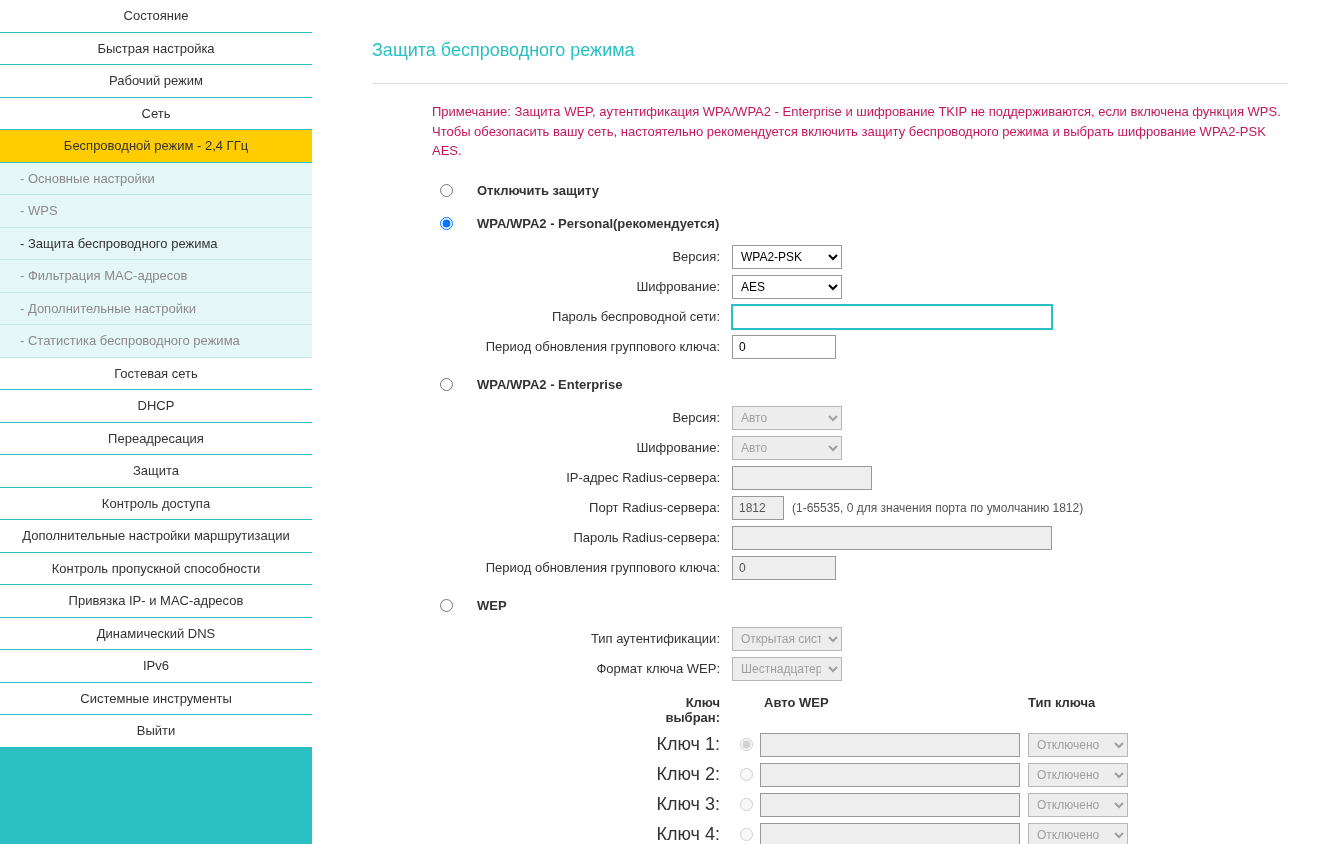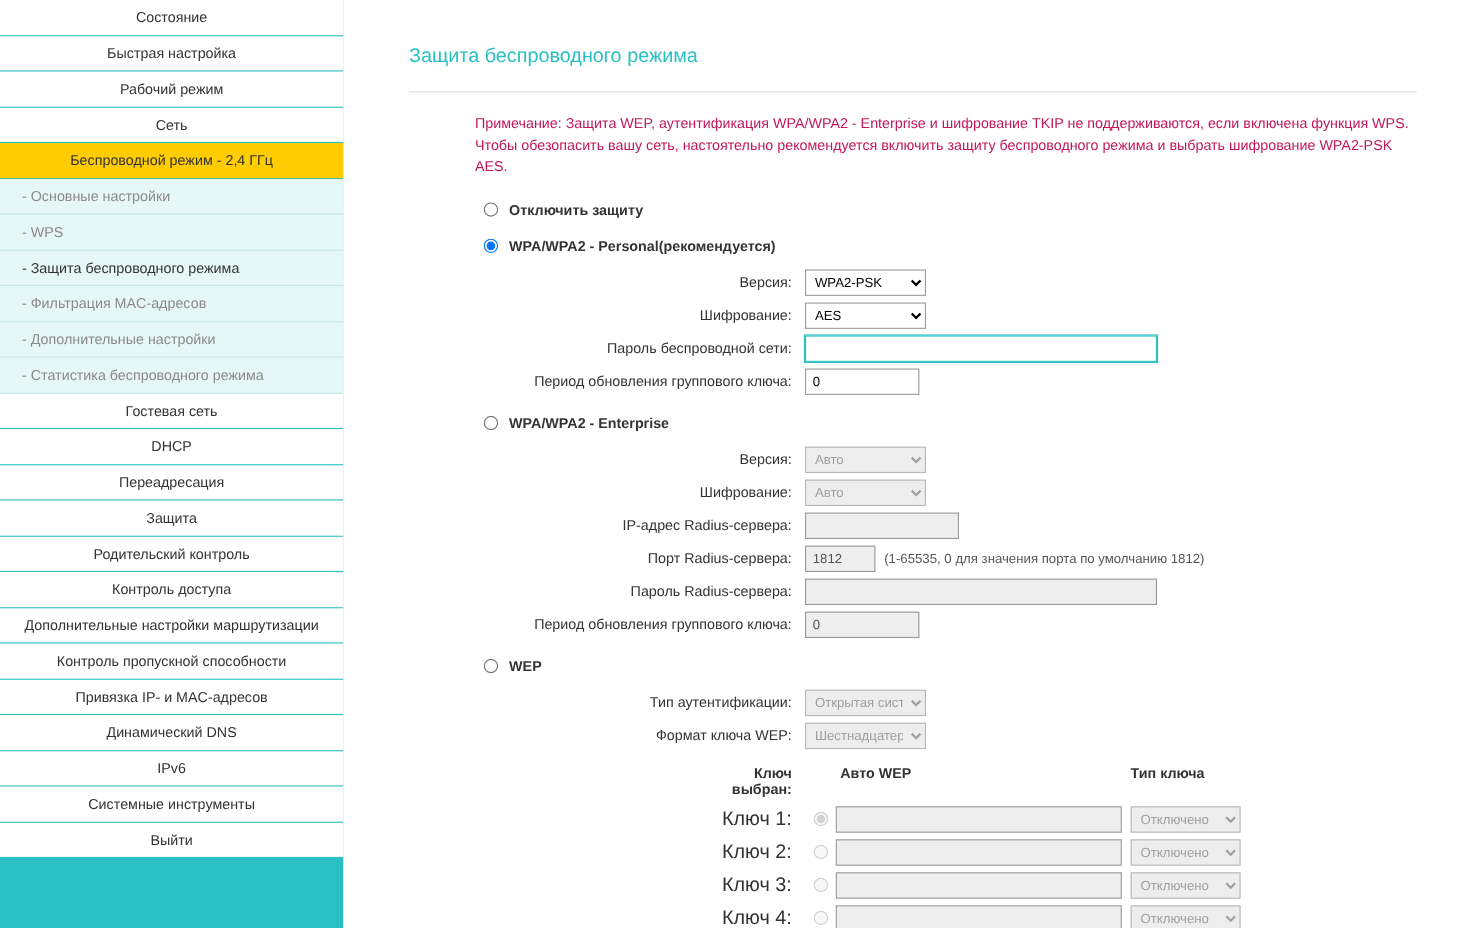--- a/index.html
+++ b/index.html
@@ -12,21 +12,21 @@
 .nav-subgroup { background: #e6f7f7; }
 .nav-sub { padding: 6px 20px; border-bottom: 1px solid #c5e8e8; color: #8a8a8a; cursor: pointer; font-size: 13px; line-height: 1.5; }
 .nav-sub.active-sub { color: #333; }
 .main { flex: 1; padding: 40px 48px 40px 60px; overflow-y: auto; }
 .page-title { color: #2ac0c3; font-size: 18px; font-weight: normal; margin-bottom: 22px; }
 .hr { border: none; border-top: 1px solid #ddd; margin-bottom: 18px; }
 .note { color: #c2185b; font-size: 13px; line-height: 1.5; margin: 0 0 22px 60px; }
 .section { margin-bottom: 18px; }
 .radio-row { display: flex; align-items: center; margin-left: 68px; margin-bottom: 14px; }
 .radio-row input[type=radio] { margin-right: 10px; }
-.radio-row label { font-weight: bold; font-size: 13px; }
+.radio-row label { font-weight: bold; font-size: 13px; margin-left: 14px; }
 .form-rows { margin-bottom: 14px; }
 .form-row { display: flex; align-items: center; margin-bottom: 6px; }
 .form-label { width: 360px; text-align: right; padding-right: 12px; font-size: 13px; color: #333; }
 .form-field { display: flex; align-items: center; gap: 8px; }
 .sel { height: 24px; font-size: 12px; border: 1px solid #999; background: #fff; padding: 0 4px; width: 110px; }
 .sel.disabled { background: #e5e5e5; color: #777; }
 .txt { height: 24px; font-size: 12px; border: 1px solid #999; padding: 0 6px; }
 .txt.disabled { background: #eee; color: #555; }
 .txt.focus { border: 1px solid #2ac0c3; outline: 1px solid #2ac0c3; }
 .hint { font-size: 12px; color: #555; }
@@ -58,21 +58,20 @@
         <div class="nav-sub">- WPS</div>
         <div class="nav-sub active-sub">- Защита беспроводного режима</div>
         <div class="nav-sub">- Фильтрация MAC-адресов</div>
         <div class="nav-sub">- Дополнительные настройки</div>
         <div class="nav-sub">- Статистика беспроводного режима</div>
       </div>
       <div class="nav-item">Гостевая сеть</div>
       <div class="nav-item">DHCP</div>
       <div class="nav-item">Переадресация</div>
       <div class="nav-item">Защита</div>
-      <div class="nav-item">Родительский контроль</div>
       <div class="nav-item">Контроль доступа</div>
       <div class="nav-item">Дополнительные настройки маршрутизации</div>
       <div class="nav-item">Контроль пропускной способности</div>
       <div class="nav-item">Привязка IP- и MAC-адресов</div>
       <div class="nav-item">Динамический DNS</div>
       <div class="nav-item">IPv6</div>
       <div class="nav-item">Системные инструменты</div>
       <div class="nav-item">Выйти</div>
     </div>
   </div>
@@ -142,21 +141,21 @@
         </div>
         <div class="form-row">
           <div class="form-label">IP-адрес Radius-сервера:</div>
           <div class="form-field">
               <input class="txt disabled" disabled="" style="width: 140px;" value="">
             </div>
         </div>
         <div class="form-row">
           <div class="form-label">Порт Radius-сервера:</div>
           <div class="form-field">
-            <input class="txt disabled" disabled="" style="width: 64px;" value="1812">
+            <input class="txt disabled" disabled="" style="width: 52px;" value="1812">
             <span class="hint">(1-65535, 0 для значения порта по умолчанию 1812)</span>
           </div>
         </div>
         <div class="form-row">
           <div class="form-label">Пароль Radius-сервера:</div>
           <div class="form-field">
               <input class="txt disabled" disabled="" style="width: 320px;" value="">
             </div>
         </div>
         <div class="form-row">

